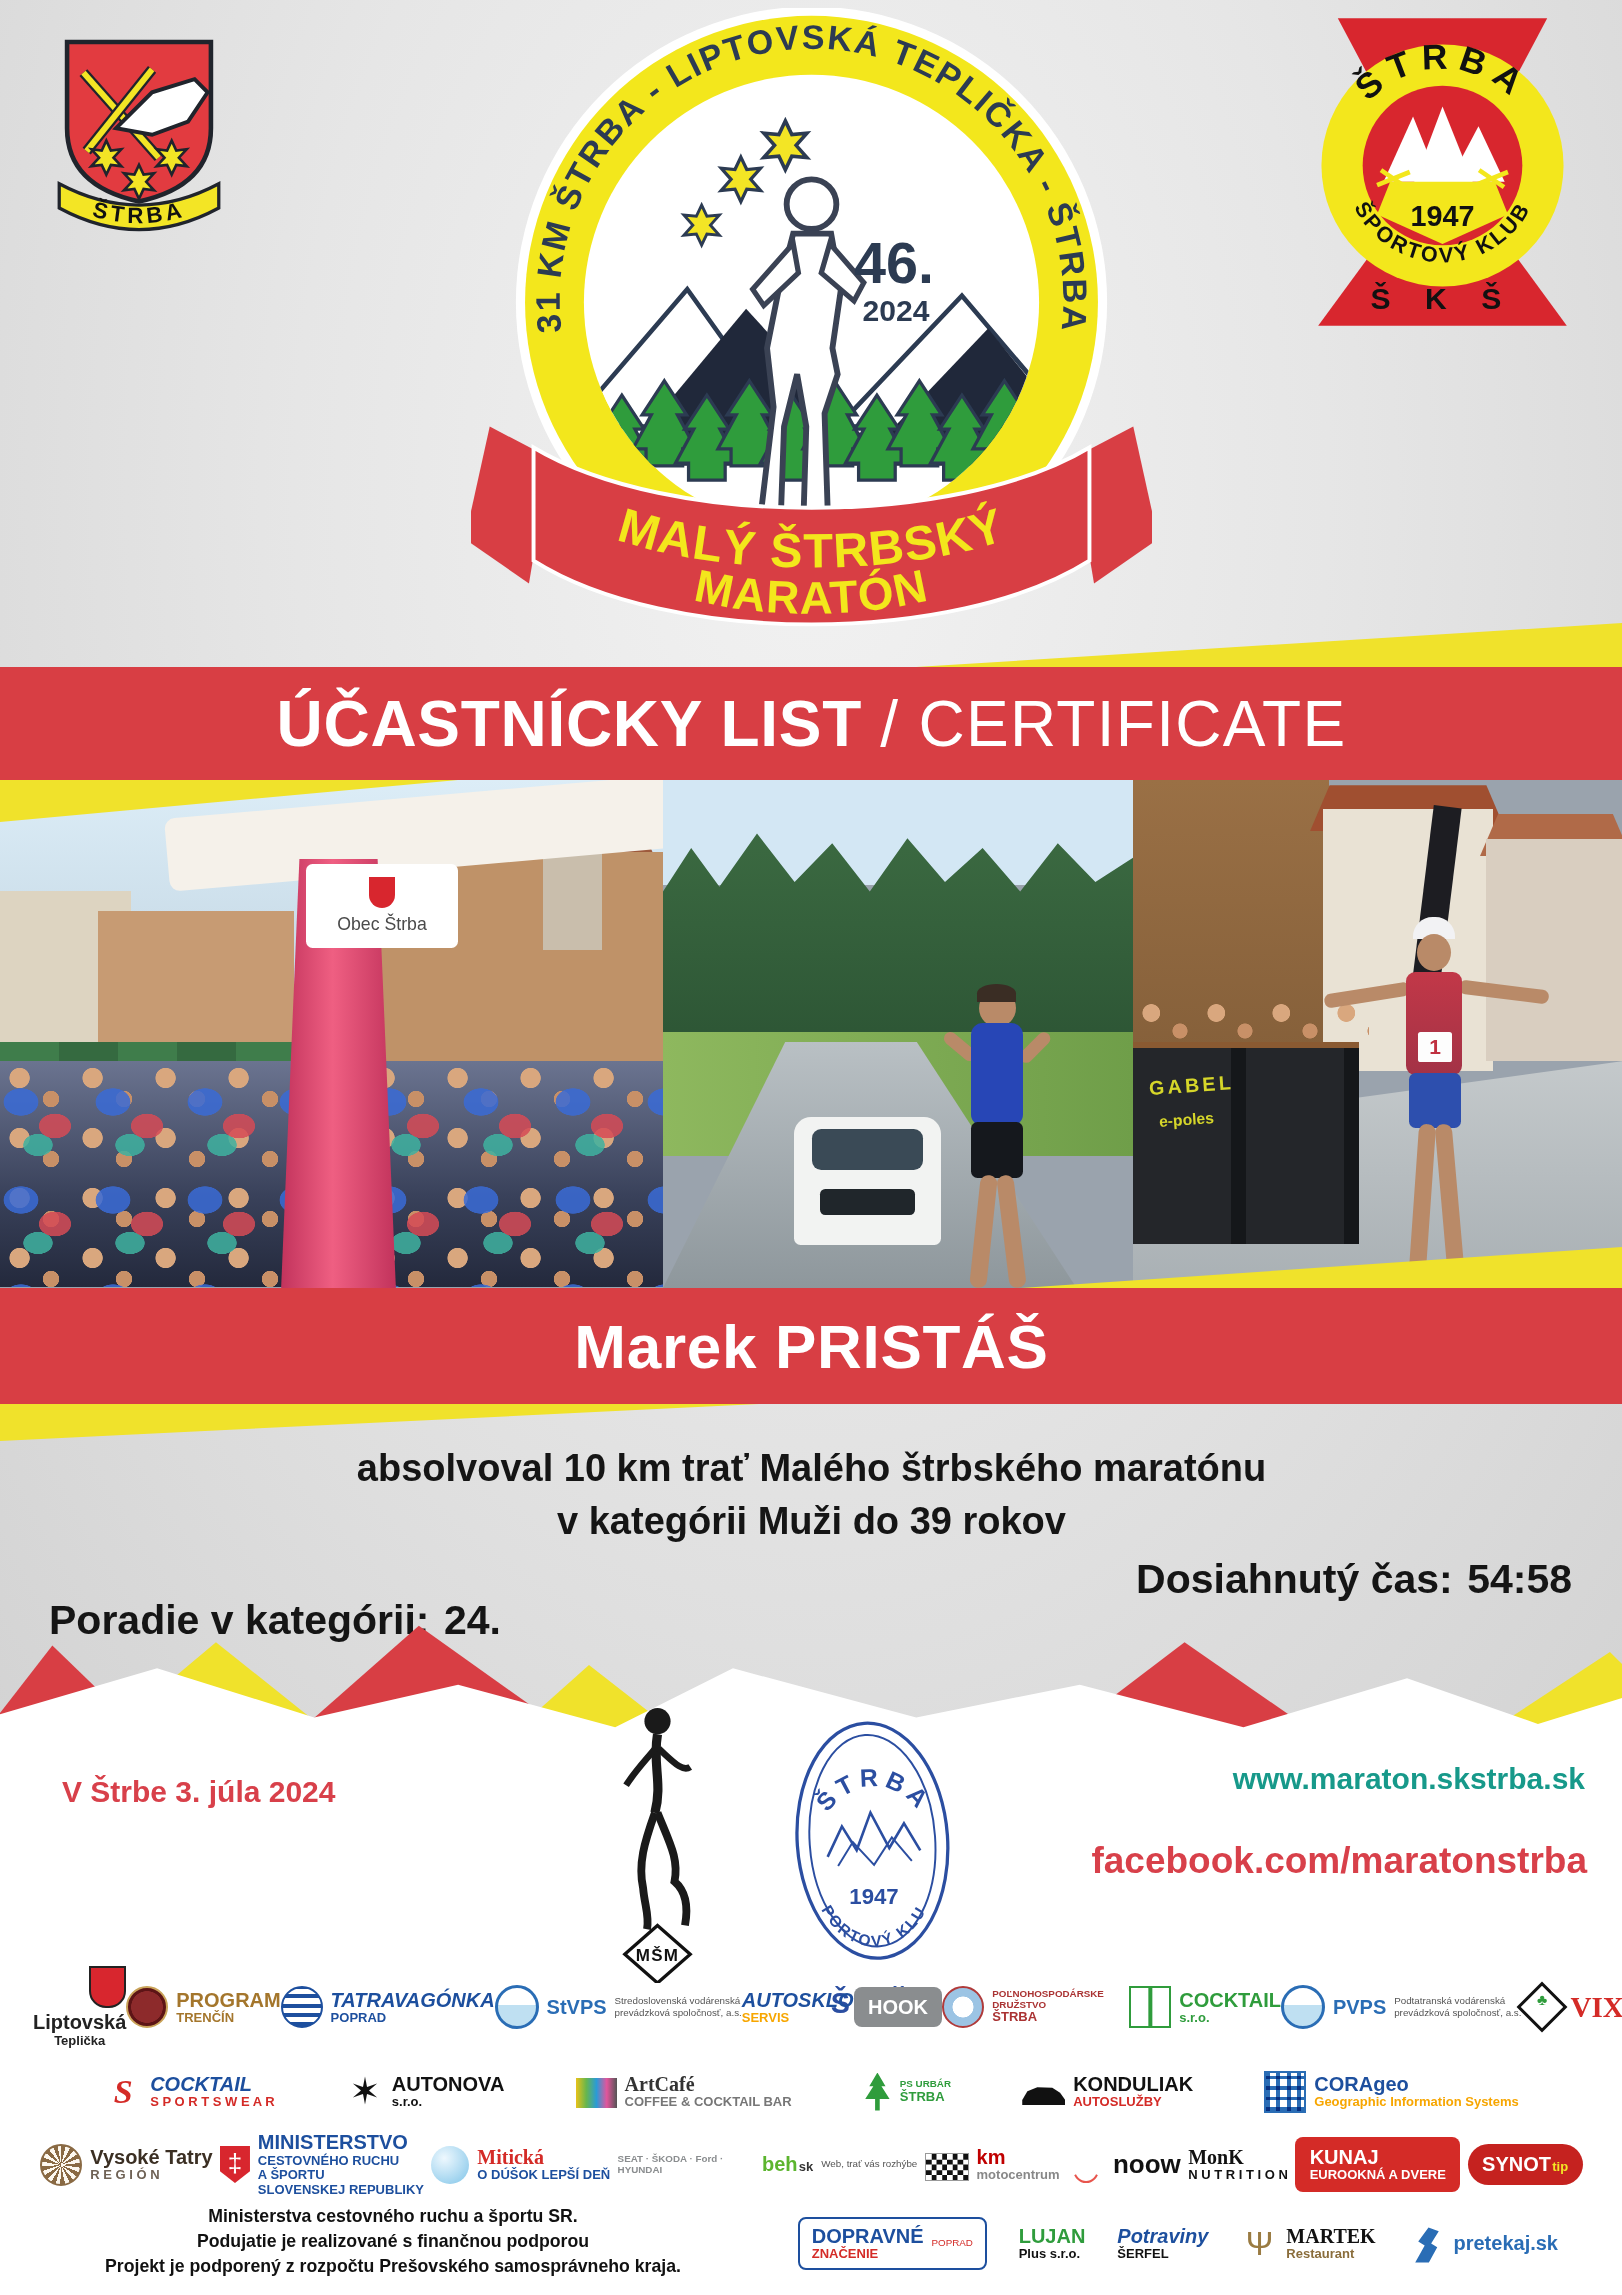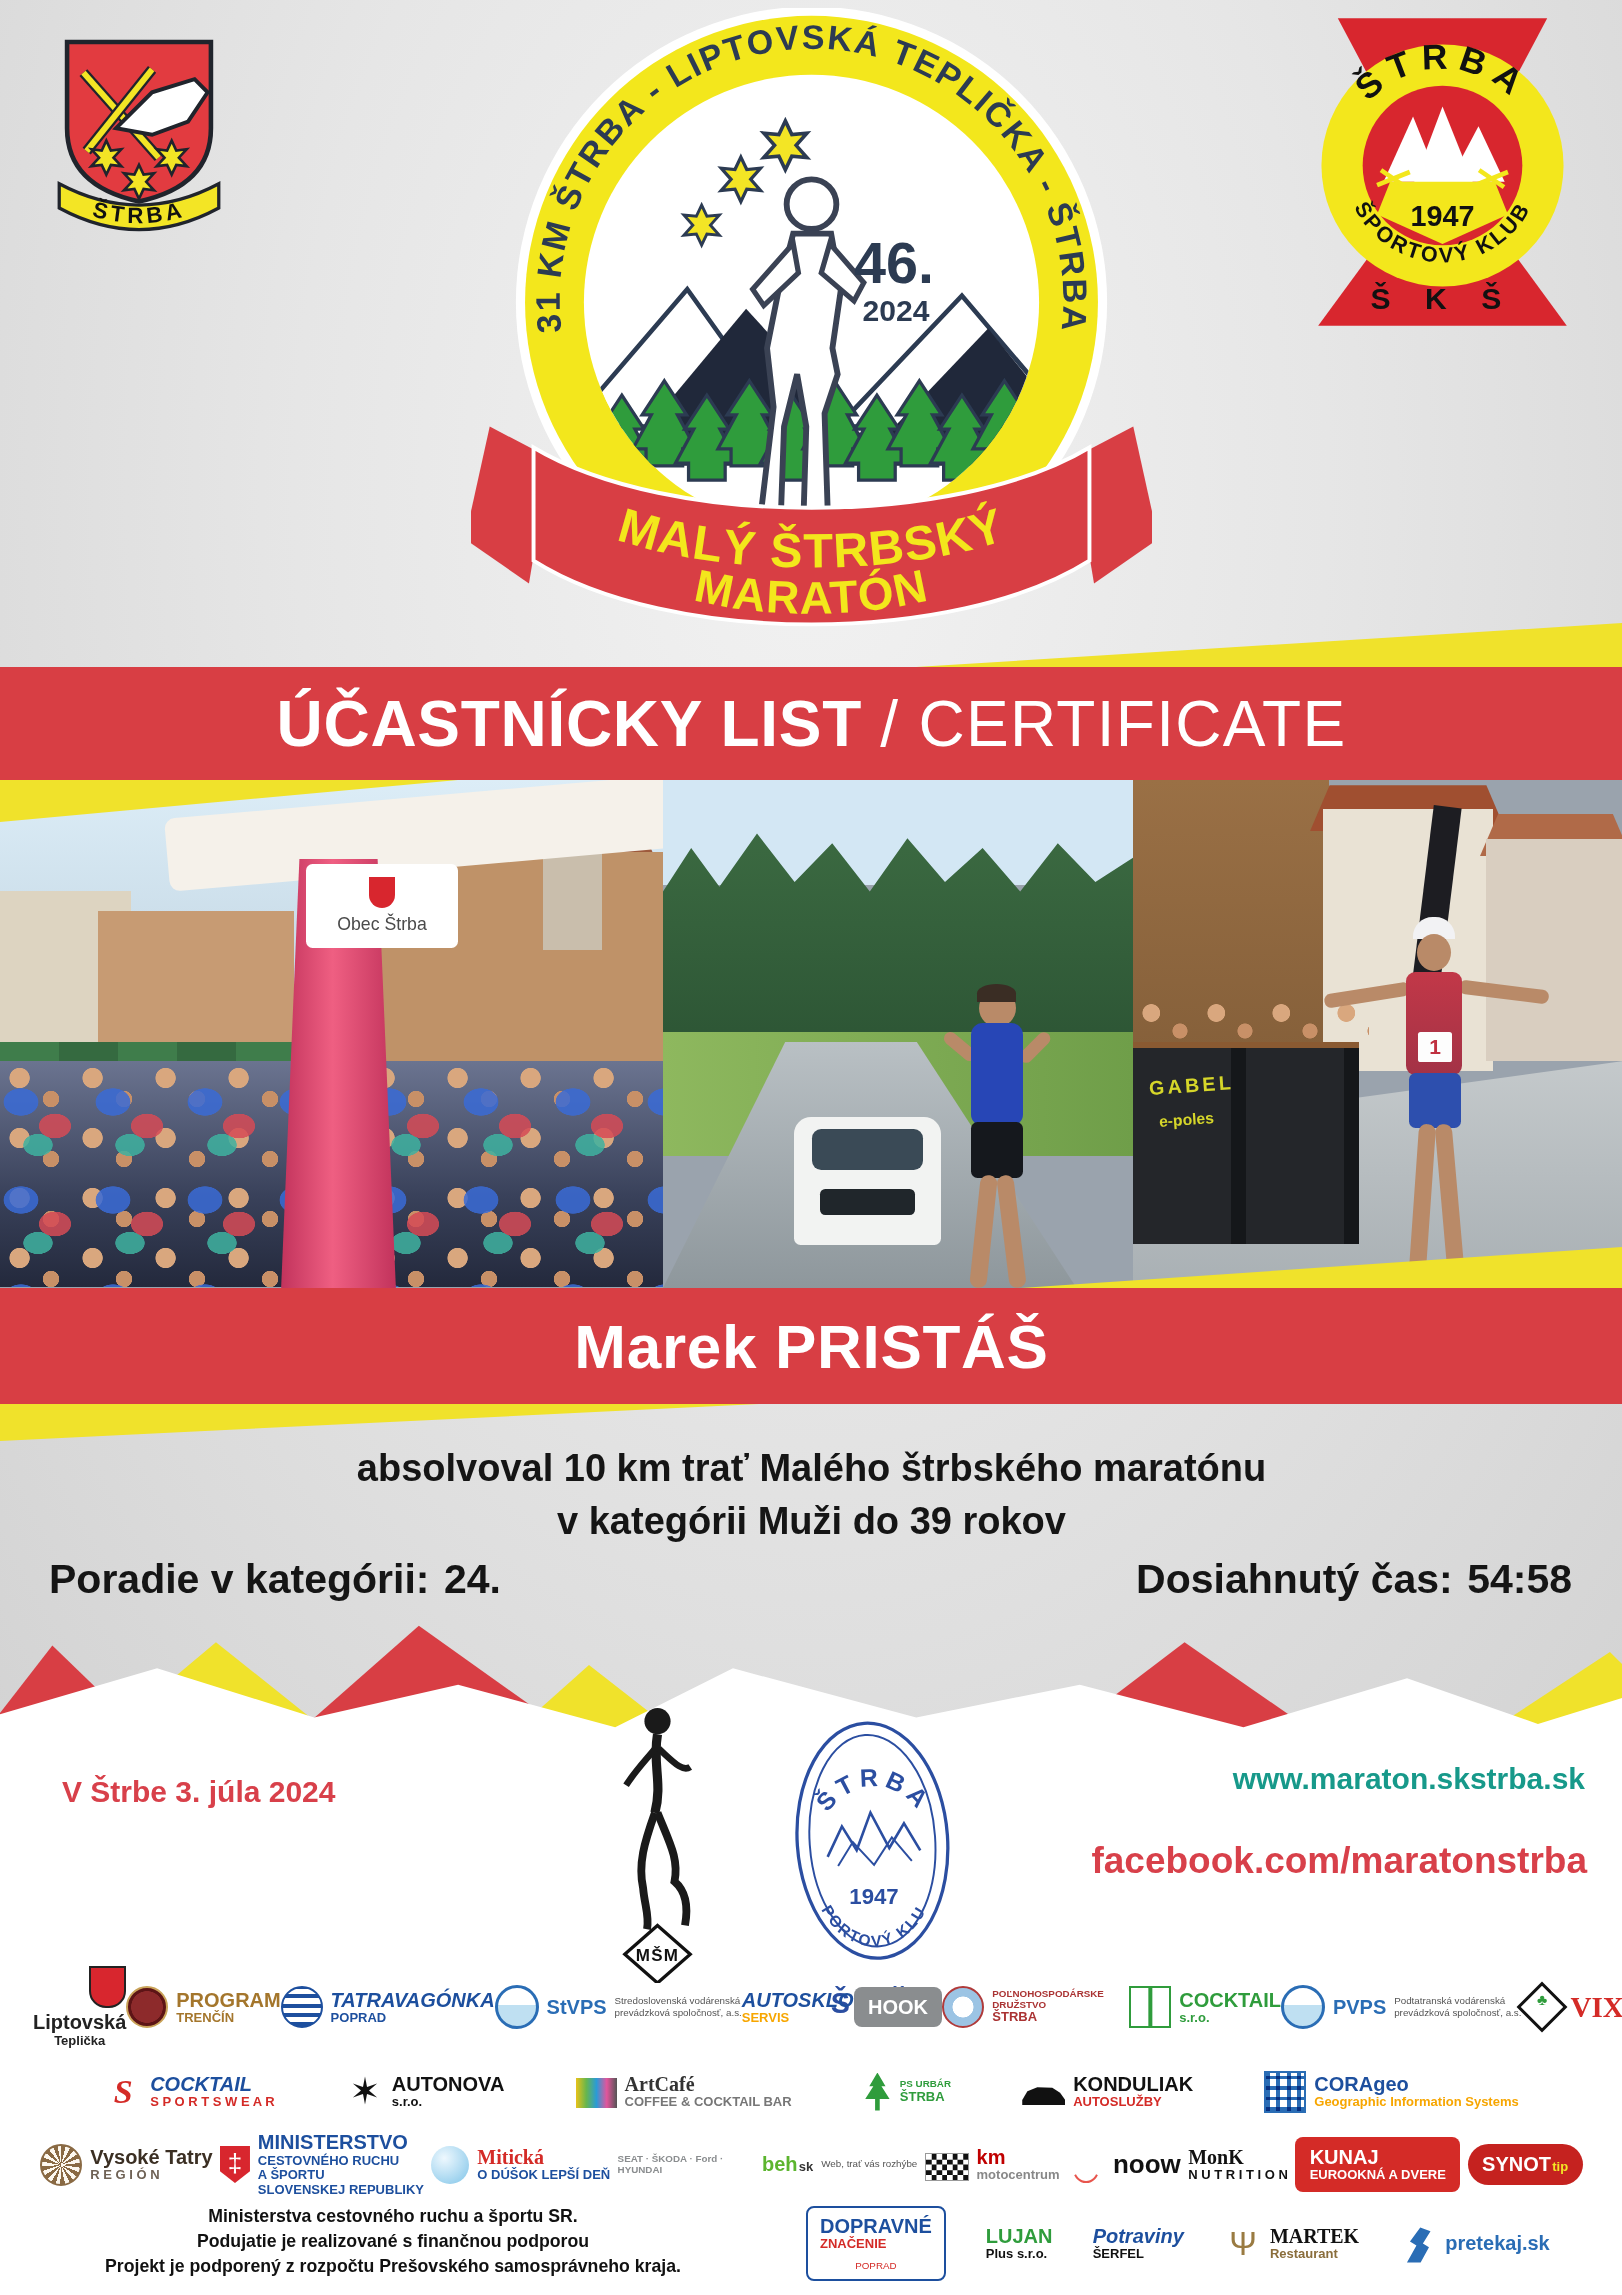--- a/index.html
+++ b/index.html
@@ -97,21 +97,21 @@
   .p3-armR{left:97px;top:68px;width:90px;height:14.4px;background:#b98a68;border-radius:6.5px;transform:rotate(7deg);}
   .p3-bib{left:56px;top:115px;width:34px;height:30px;background:#fdfdfd;border-radius:2.6px;
      display:flex;align-items:center;justify-content:center;font-size:21px;font-weight:bold;color:#c03040;}
   .p3-shorts{left:47px;top:156px;width:52px;height:55px;background:#2d4fae;border-radius:6.5px;}
   .p3-legL{left:52px;top:207px;width:17px;height:148px;background:#b98a68;border-radius:7.9px;transform:rotate(4deg);}
   .p3-legR{left:79px;top:207px;width:17px;height:148px;background:#b98a68;border-radius:7.9px;transform:rotate(-5deg);}
   
   .res-line{position:absolute;left:0;width:1623px;text-align:center;color:#151515;font-weight:600;font-size:38px;}
   .r1{top:1447px;} .r2{top:1500px;}
   .res-row{position:absolute;left:0;top:1556px;width:1623px;display:flex;font-size:41px;font-weight:600;color:#151515;}
-  .res-rank{margin-left:49px;} .res-time{margin-left:auto;margin-right:51px;}
+  .res-rank{margin-left:49px;margin-top:41px;} .res-time{margin-left:auto;margin-right:51px;}
   .res-row .lbl{margin-right:14.4px;}
   
   .zigzag{position:absolute;left:0;top:1606px;width:1623px;height:141px;}
   .footer-white{position:absolute;left:0;top:1746px;width:1623px;height:550px;background:#fff;}
   .place-date{position:absolute;left:62px;top:1775px;width:419px;font-size:30px;font-weight:bold;color:#d8404a;}
   .site{position:absolute;right:38px;top:1762px;font-size:30px;font-weight:bold;color:#17998a;text-align:right;}
   .fb{position:absolute;right:36px;top:1840px;font-size:37px;font-weight:bold;color:#d8404a;text-align:right;}
   .msm-stamp{position:absolute;left:592px;top:1695px;width:131px;height:288px;}
   .club-stamp{position:absolute;left:789px;top:1700px;width:170px;height:308px;}
   
@@ -119,21 +119,21 @@
   #srow1{top:1958px;height:98px;}
   #srow2{top:2055px;height:73px;}
   #srow3{top:2128px;height:73px;}
   #srow4{top:2207px;height:73px;left:733px;width:890px;justify-content:space-evenly;}
   .fineprint{position:absolute;left:46px;top:2204px;width:694px;text-align:center;
      font-size:17.7px;font-weight:bold;color:#111;line-height:1.42;}
   .sponsor{display:flex;align-items:center;gap:7.9px;flex:none;}
   .sponsor.stack{flex-direction:column;gap:3.9px;text-align:center;align-items:flex-end;}
   .sponsor.boxed{padding:9.2px 14.4px;border-radius:7.9px;}
   .sponsor.round{border-radius:39px;}
-  .sponsor.bordered{border:2.6px solid #1d4f9e;border-radius:7.9px;padding:6.5px 11.8px;flex-direction:column;}
+  .sponsor.bordered{border:2.6px solid #1d4f9e;border-radius:7.9px;padding:6.5px 11.8px;}
   .stext{display:flex;flex-direction:column;line-height:1.12;}
   .stext.inline{flex-direction:row;align-items:baseline;gap:1.3px;}
   .sname{font-size:20px;font-weight:bold;}
   .sname.serif{font-family:"Liberation Serif",serif;}
   .ssub{font-size:13px;font-weight:bold;white-space:pre-line;}
   .scaption{font-size:9.8px;color:#555;white-space:pre-line;line-height:1.25;max-width:164px;}
   .sponsor.tinytxt .sname{font-size:9.8px;max-width:137px;white-space:normal;line-height:1.1;}
   .sponsor.tinytxt .ssub{font-size:13px;}
   .sicon{display:inline-block;width:38px;height:38px;flex:none;position:relative;text-align:center;}
   .icon-shield{width:33px;height:38px;background:#d8262e;border:2.6px solid #222;border-radius:0 0 17px 17px;}

